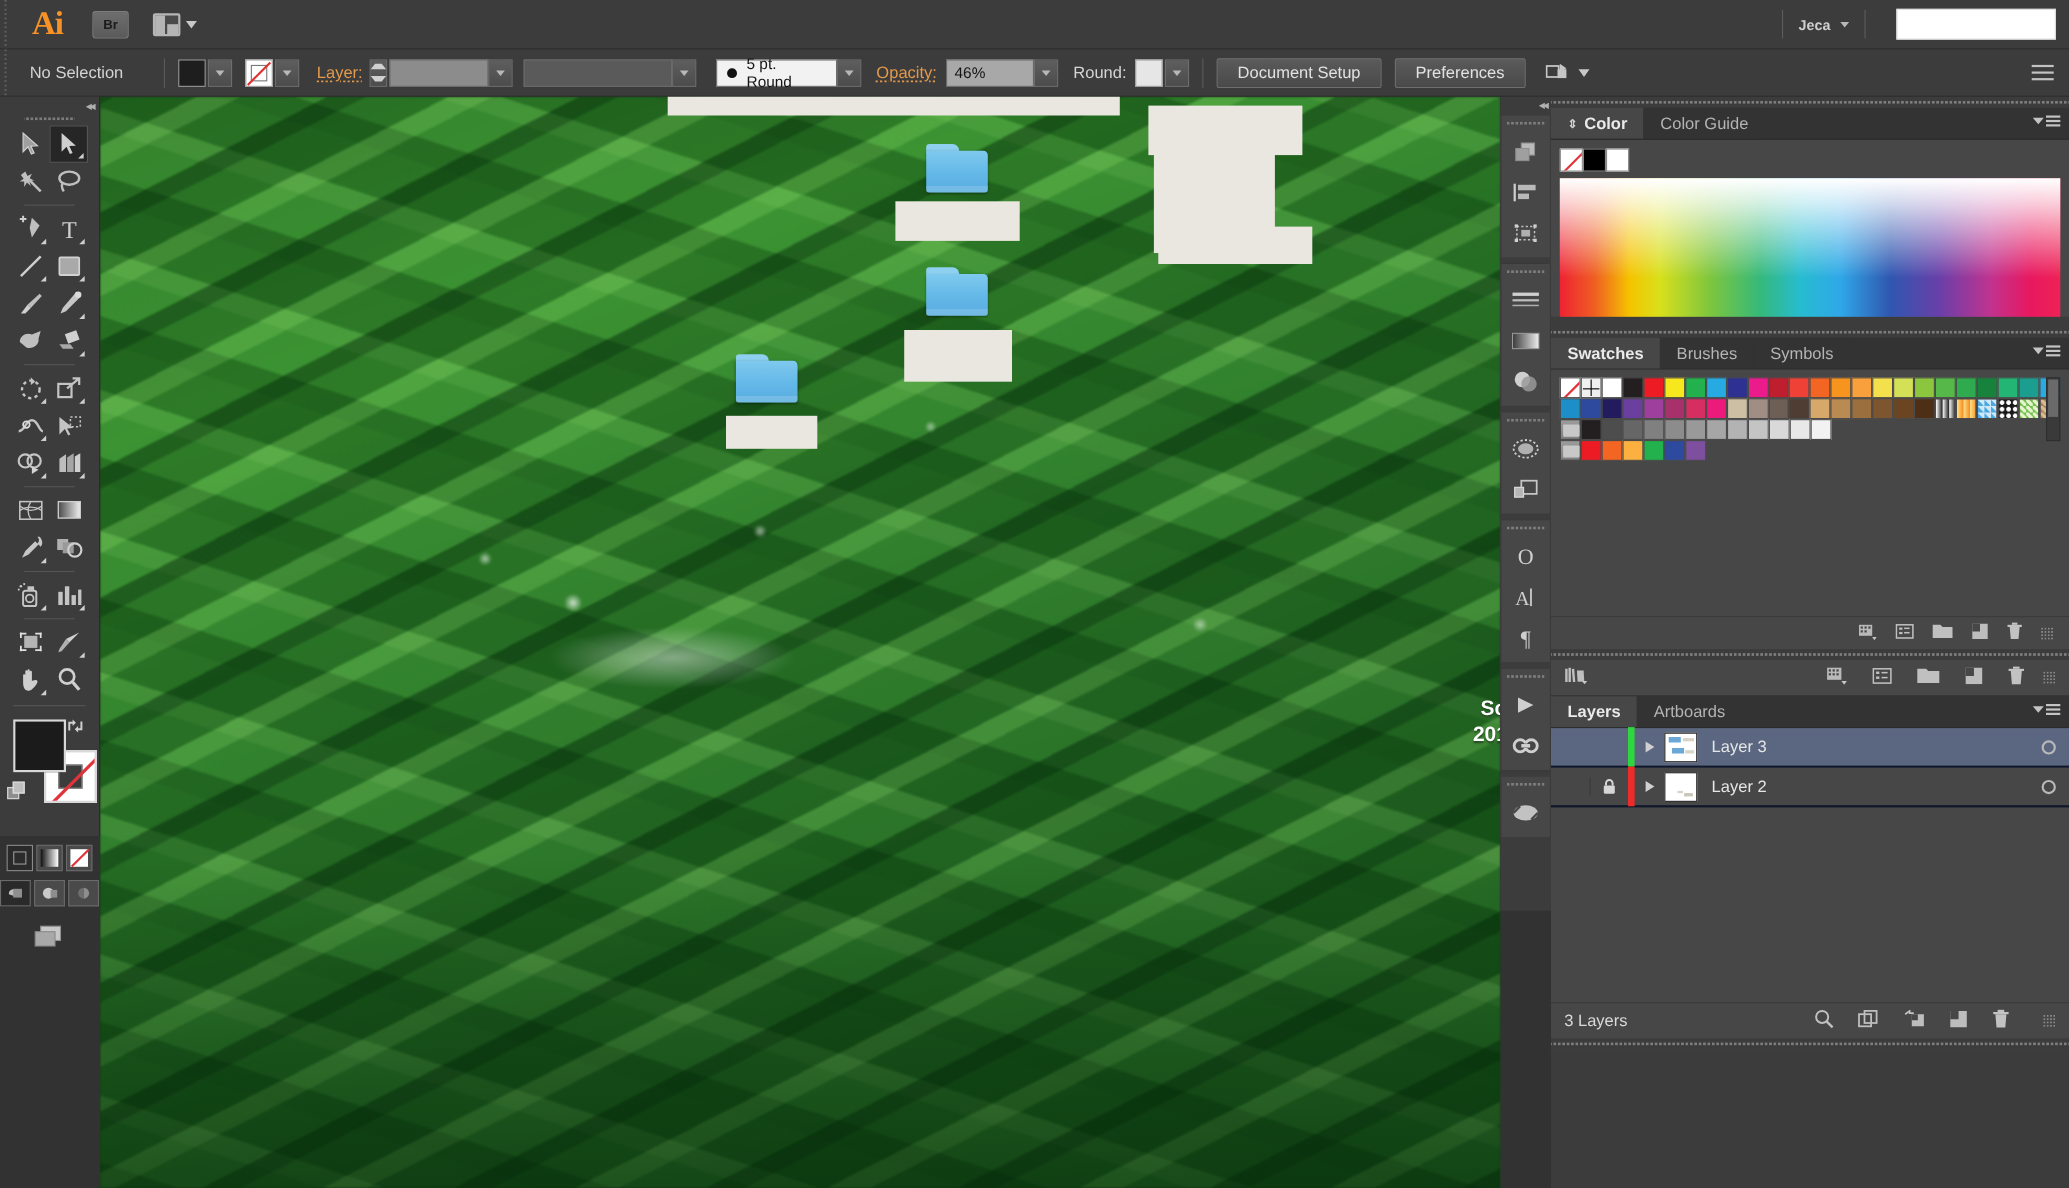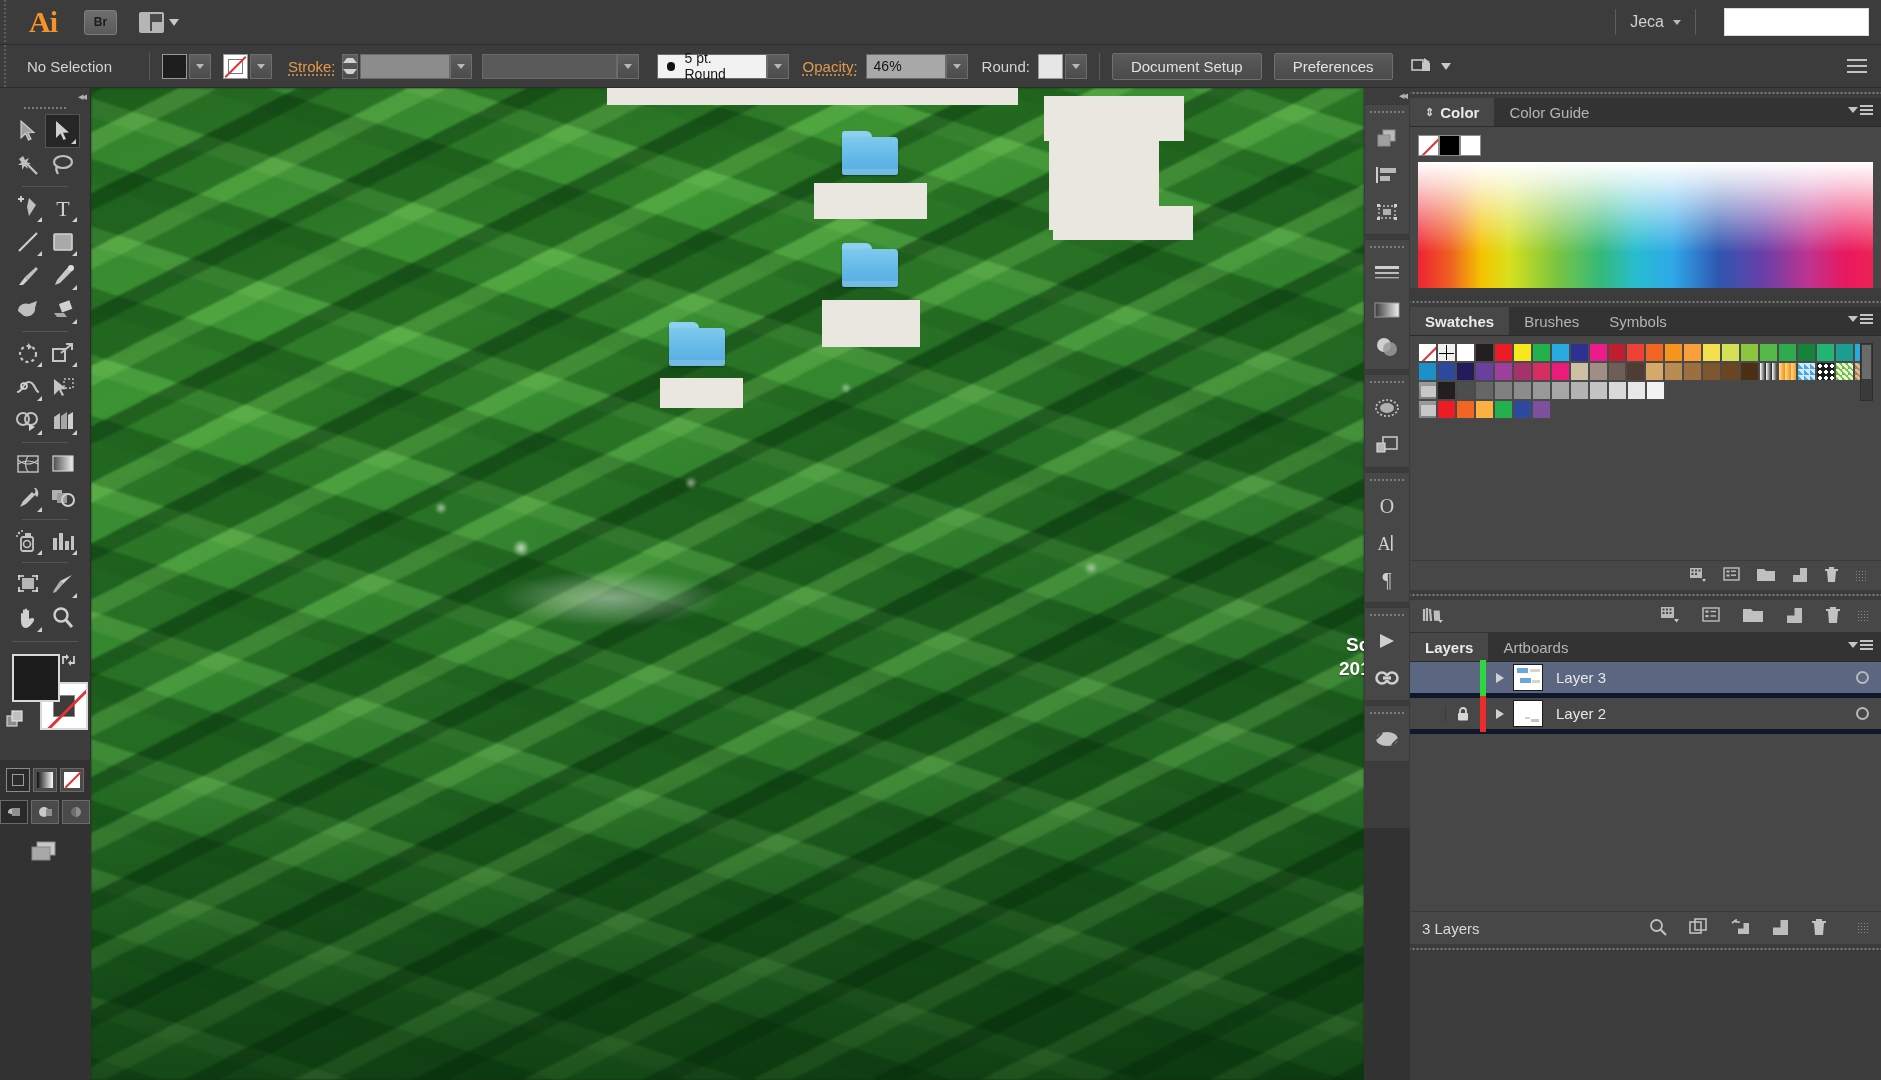--- a/index.html
+++ b/index.html
@@ -56,21 +56,21 @@
   .caret-d {
     width:0;height:0;border-left:5px solid transparent;border-right:5px solid transparent;
     border-top:7px solid #c8c8c8;
   }
   .caret-s {
     width:0;height:0;border-left:4px solid transparent;border-right:4px solid transparent;
     border-top:5px solid #b8b8b8;
   }
   .mb-right { margin-left:auto; display:flex; align-items:center; height:100%; }
   .mb-sep { width:1px; height:26px; background:#5d5d5d; margin:0 14px; }
-  .user-name { font-size:16px; font-weight:normal; color:#cfcfcf; }
+  .user-name { font-size:13px; font-weight:bold; color:#cfcfcf; }
   .search-box {
     width:145px; height:28px; background:#ffffff; border:1px solid #dcdcdc;
     margin-left:14px; margin-right:12px;
   }
 
   
   .controlbar {
     position:absolute; left:0; top:45px; width:1881px; height:43px;
     background:#3c3c3c; border-bottom:1px solid #2b2b2b;
     display:flex; align-items:center;
@@ -335,21 +335,21 @@
   }
   .panel-footer .sp { margin-left:auto; }
 
   
   .layers-toolbar {
     height:33px; background:#474747; display:flex; align-items:center; padding:0 12px;
     border-bottom:1px solid #333;
   }
   .layer-row {
     height:36px; display:flex; align-items:center;
-    border-bottom:5px solid #0f172a; background:#474747;
+    border-bottom:2px solid #0f172a; background:#474747;
   }
   .layer-row.selected { background:#5b6780; }
   .lr-eye { width:35px; display:flex; align-items:center; justify-content:center; }
   .lr-lock { width:35px; display:flex; align-items:center; justify-content:center; border-left:1px solid #3a3a3a;}
   .lr-color { width:6px; height:36px; }
   .lr-arrow { width:27px; display:flex; align-items:center; justify-content:center; }
   .lr-thumb {
     width:30px; height:27px; background:#fff; border:1px solid #1c1c1c; margin-right:13px;
     overflow:hidden; position:relative;
   }
@@ -407,21 +407,21 @@
         <div class="caret-s"></div>
       </div>
 
     <div class="swatch-btn swatch-none" style="margin-left:12px">
       <div class="inner"></div>
     </div>
     <div class="dropbtn" style="margin-left:2px">
         <div class="caret-s"></div>
       </div>
 
-    <div class="orange-link" style="margin-left:16px">Stroke:</div>
+    <div class="orange-link" style="margin-left:16px">Layer:</div>
     <div class="stepper">
       <div>
           <div class="up-tri"></div>
         </div>
       <div>
           <div class="dn-tri"></div>
         </div>
     </div>
     <div class="field-plain" style="width:90px;margin-left:2px"></div>
     <div class="dropbtn">

